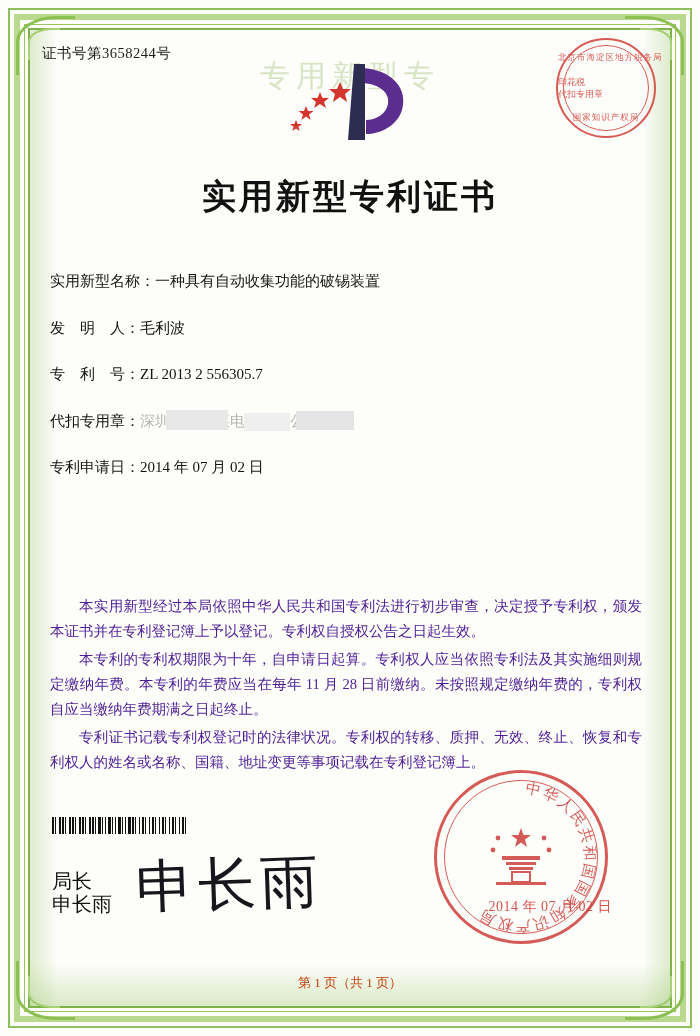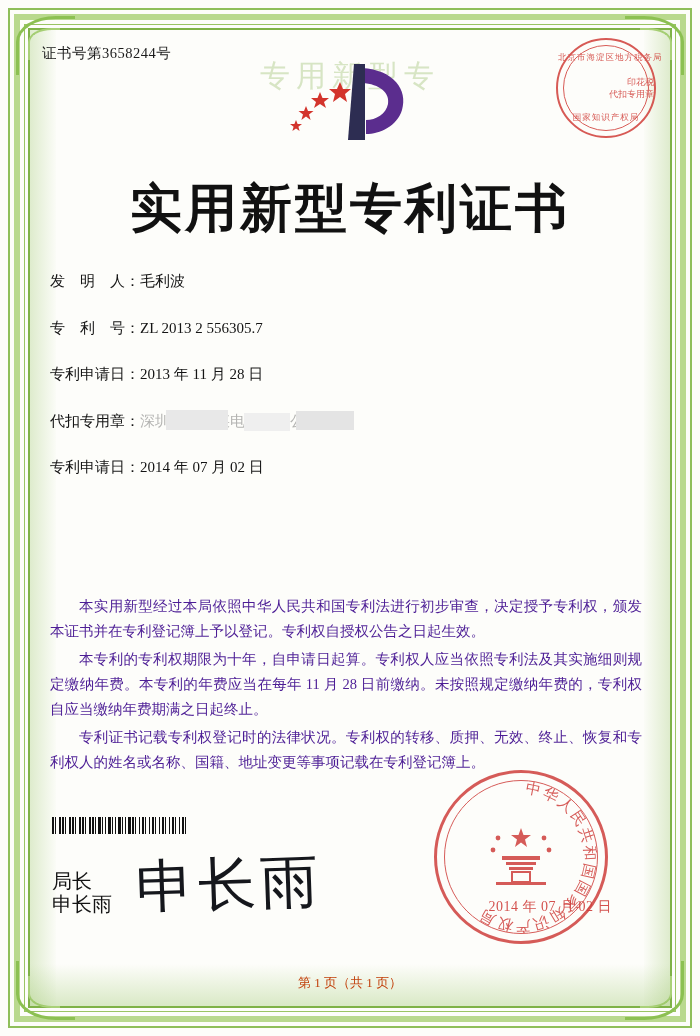--- a/index.html
+++ b/index.html
@@ -130,21 +130,21 @@
     height: 86px;
   }
   .logo svg { display: block; }
 
   
   .main-title {
     position: absolute;
     left: 0; right: 0;
     top: 140px;
     text-align: center;
-    font-size: 52px;
+    font-size: 34px;
     font-weight: bold;
     letter-spacing: 3px;
     color: #111;
     font-family: "DejaVu Serif", serif;
   }
 
   
   .stamp-top {
     position: absolute;
     right: 8px;
@@ -171,21 +171,21 @@
     letter-spacing: 1px;
     white-space: nowrap;
   }
   .stamp-top .arc-top { top: 12px; }
   .stamp-top .arc-bottom { bottom: 12px; }
   .stamp-top .mid {
     position: absolute;
     left: 0; right: 0;
     top: 50%;
     transform: translateY(-50%);
-    text-align: right;
+    text-align: left;
     font-size: 9px;
     line-height: 12px;
     white-space: nowrap;
   }
 
   
   .fields {
     position: absolute;
     left: 14px;
     right: 20px;
@@ -374,32 +374,32 @@
         <div>印花税</div>
         <div>代扣专用章</div>
       </div>
       <div class="arc-bottom">国家知识产权局</div>
     </div>
 
     <div class="main-title">实用新型专利证书</div>
 
     <div class="fields">
 
+      <div class="field-row">
+        <span class="field-label">实用新型名称：</span><span class="field-value">一种具有自动收集功能的破锡装置</span>
+      </div>
 
       <div class="field-row">
         <span class="field-label">发　明　人：</span><span class="field-value">毛利波</span>
       </div>
 
       <div class="field-row">
         <span class="field-label">专　利　号：</span><span class="field-value">ZL 2013 2 556305.7</span>
       </div>
 
-      <div class="field-row">
-        <span class="field-label">专利申请日：</span><span class="field-value">2013 年 11 月 28 日</span>
-      </div>
 
       <div class="field-row">
         <span class="field-label">代扣专用章：</span><span class="redacted-wrap"><span class="redacted-text">深圳市某某某电子有限公司</span><span class="redact-box rb1"></span><span class="redact-box rb2"></span><span class="redact-box rb3"></span></span>
       </div>
 
       <div class="field-row">
         <span class="field-label">专利申请日：</span><span class="field-value">2014 年 07 月 02 日</span>
       </div>
 
     </div>

